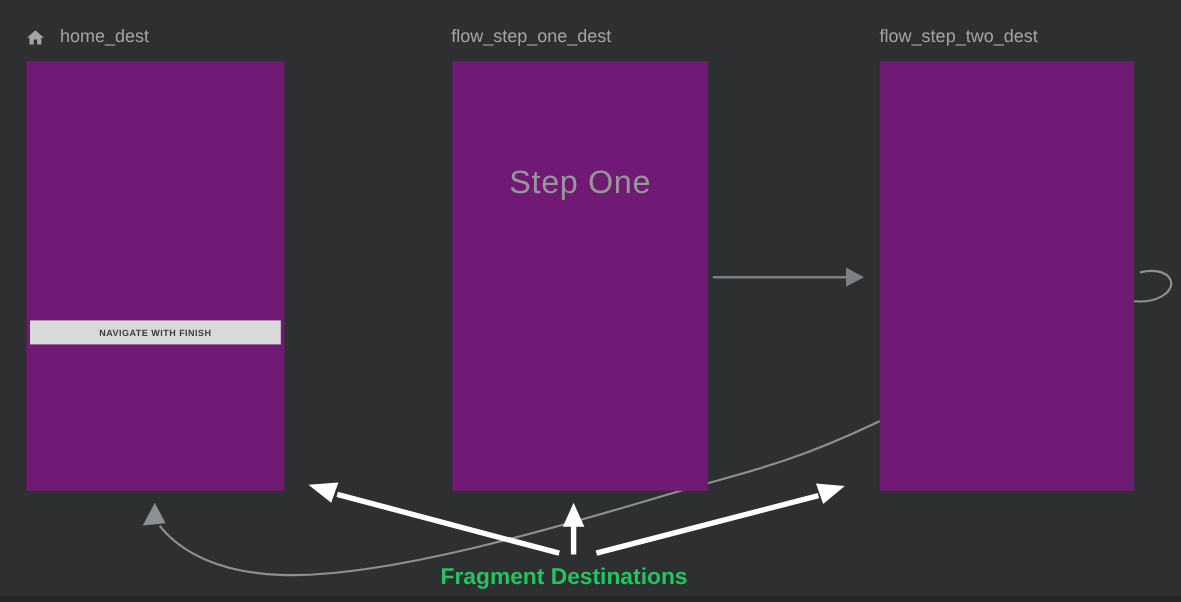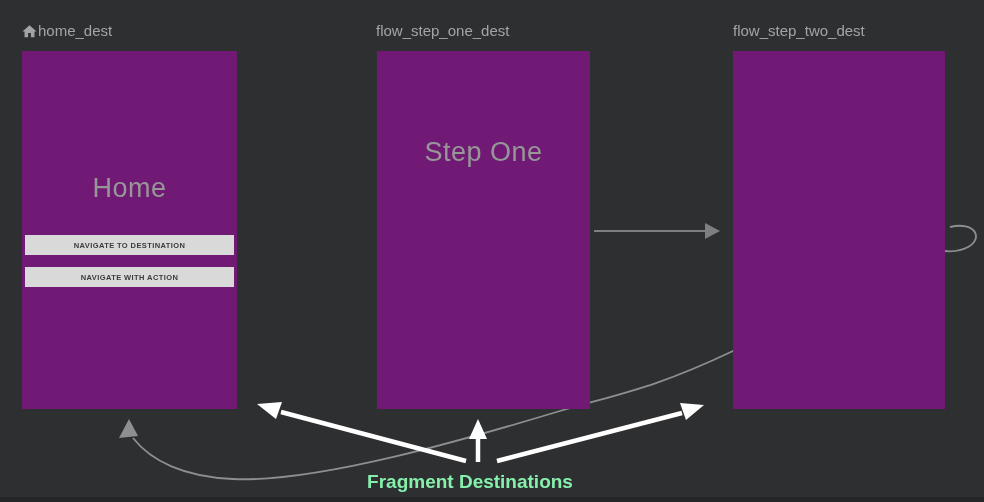--- a/index.html
+++ b/index.html
@@ -11,21 +11,21 @@
   }
   .bottom-strip{
     position:absolute;left:0;bottom:0;width:100%;height:5px;
     background:#242628;
   }
   svg.layer{position:absolute;left:0;top:0;pointer-events:none;}
   #action-layer{z-index:1;}
   #annotation-layer{z-index:3;}
   .dest-label{
     position:absolute;top:21px;height:20px;
-    display:flex;align-items:center;gap:0;
+    display:flex;align-items:center;gap:12px;
     color:#a2a5a7;font-size:15px;line-height:20px;
     z-index:2;white-space:nowrap;
   }
   .dest-label .home-ic{display:inline-block;width:17px;height:17px;}
   .card{
     position:absolute;top:51px;height:358px;
     background:#701a75;z-index:2;
   }
   .card .title{
     position:absolute;left:0;width:100%;
@@ -34,21 +34,21 @@
   }
   .card .btn{
     position:absolute;left:3px;right:3px;height:20px;
     background:#d9d9d9;
     display:flex;align-items:center;justify-content:center;
     color:#3b3b3b;font-size:7.5px;font-weight:bold;
     letter-spacing:0.4px;white-space:nowrap;
   }
   .caption{
     position:absolute;left:330px;top:471px;width:280px;
-    text-align:center;color:#86efac;
+    text-align:center;color:#22c55e;
     font-size:19px;font-weight:bold;z-index:3;
   }
 </style>
 </head>
 <body>
 
 <svg id="action-layer" class="layer" width="984" height="502" viewBox="0 0 984 502">
 
   <g>
     <line x1="594" y1="231" x2="706" y2="231" stroke="#7d8082" stroke-width="2"></line>
@@ -76,23 +76,21 @@
   <span>home_dest</span>
 </div>
 <div class="dest-label" style="left:376px;justify-content:flex-end;">
   <span>flow_step_one_dest</span>
 </div>
 <div class="dest-label" style="left:733px;">
   <span>flow_step_two_dest</span>
 </div>
 
 <div class="card" style="left:22px;width:215px;">
-  <div class="title" style="top:122px;">Home</div>
-  <div class="btn" style="top:184px;">NAVIGATE TO DESTINATION</div>
-  <div class="btn" style="top:216px;">NAVIGATE WITH ACTION</div>
+  <div class="btn" style="top:216px;">NAVIGATE WITH FINISH</div>
 </div>
 
 <div class="card" style="left:377px;width:213px;">
   <div class="title" style="top:86px;">Step One</div>
 </div>
 
 <div class="card" style="left:733px;width:212px;">
 </div>
 
 <svg id="annotation-layer" class="layer" width="984" height="502" viewBox="0 0 984 502">

